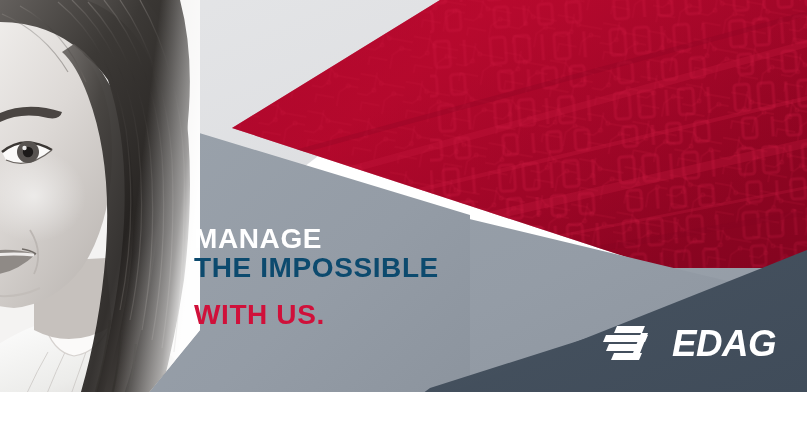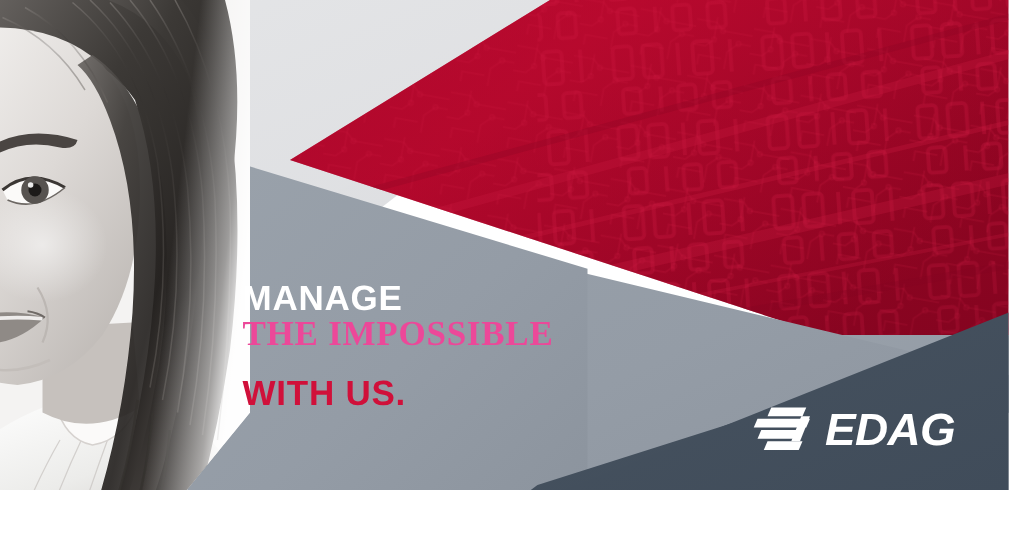--- a/index.html
+++ b/index.html
@@ -40,32 +40,32 @@
   .tagline .line {
     display: block;
     font-weight: bold;
     font-size: 28px;
     text-transform: uppercase;
     white-space: nowrap;
     margin: 0;
     padding: 0;
   }
   .tagline .line.l1 { color: #ffffff; letter-spacing: 0.6px; }
-  .tagline .line.l2 { color: #ec4899; letter-spacing: 0.6px; font-family: Liberation Serif, serif; }
+  .tagline .line.l2 { color: #0c4a6e; letter-spacing: 0.6px; }
   .tagline .line.l3 { color: #d0103a; letter-spacing: 0.6px; margin-top: 18px; }
 
   
   #logo {
     position: absolute;
     left: 600px;
     top: 324px;
     z-index: 6;
     display: flex;
     align-items: center;
-    gap: 8px;
+    gap: 20px;
   }
   #logo-mark { display: block; }
   #logo-wordmark {
     font-weight: bold;
     font-style: italic;
     font-size: 36px;
     letter-spacing: -0.5px;
     color: #ffffff;
     line-height: 1;
     white-space: nowrap;

